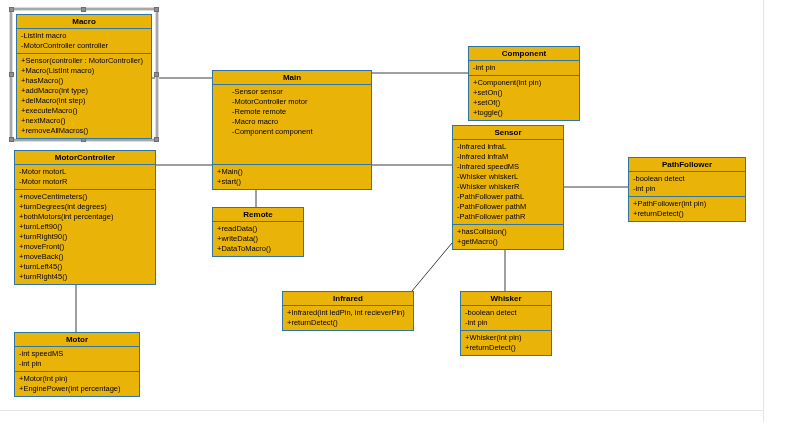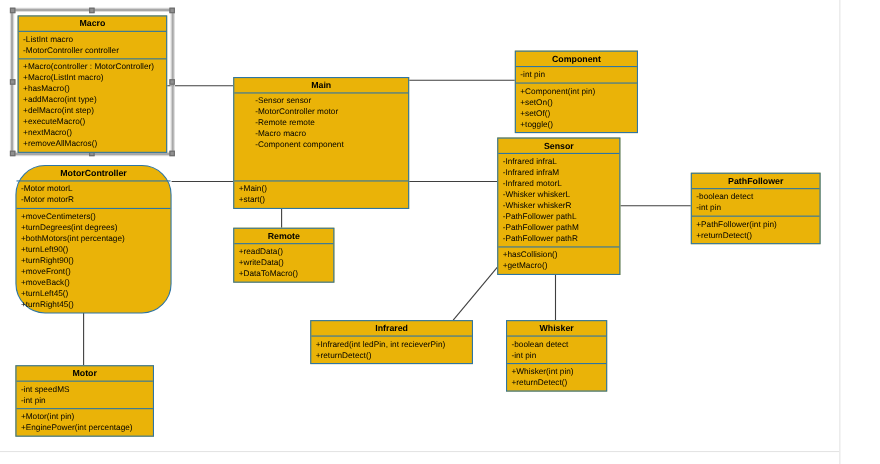--- a/index.html
+++ b/index.html
@@ -22,29 +22,29 @@
     padding:1px 2px;border-bottom:1px solid #2e75a3;white-space:nowrap;overflow:hidden;
   }
   .uml-sec{padding:2px 2px;}
   .uml-sec.attrs{border-bottom:1px solid #2e75a3;}
   .uml-row{
     font-size:7.5px;line-height:10px;white-space:nowrap;overflow:hidden;
     padding-left:2px;text-align:left;
   }
   
   #cls-macro{left:16px;top:14px;width:136px;}
-  #cls-motorcontroller{left:14px;top:150px;width:142px;border-radius:27px;}
+  #cls-motorcontroller{left:14px;top:150px;width:142px;}
   #cls-motor{left:14px;top:332px;width:126px;}
   #cls-main{left:212px;top:70px;width:160px;height:120px;}
   #cls-main .uml-sec.attrs{flex:1;padding-left:17px;}
   #cls-remote{left:212px;top:207px;width:92px;}
   #cls-component{left:468px;top:46px;width:112px;}
   #cls-sensor{left:452px;top:125px;width:112px;}
   #cls-pathfollower{left:628px;top:157px;width:118px;}
-  #cls-infrared{left:282px;top:291px;width:148px;}
+  #cls-infrared{left:282px;top:291px;width:132px;}
   #cls-whisker{left:460px;top:291px;width:92px;}
 
   
   .selection-frame{
     position:absolute;left:10px;top:8px;width:148px;height:133px;
     border:2px solid #a8a8a8;box-shadow:0 0 0 1px #dcdcdc inset, 0 0 0 1px #dcdcdc;
     z-index:1;pointer-events:none;box-sizing:border-box;
   }
   .handle{position:absolute;width:5px;height:5px;background:#8f8f8f;border:1px solid #6d6d6d;box-sizing:border-box;pointer-events:auto;}
   .h-tl{left:-3px;top:-3px;} .h-tm{left:50%;margin-left:-3px;top:-3px;} .h-tr{right:-3px;top:-3px;}
@@ -82,21 +82,21 @@
     <div class="handle h-br"></div>
   </div>
 
   <div class="uml-class" id="cls-macro">
       <div class="uml-title">Macro</div>
       <div class="uml-sec attrs">
         <div class="uml-row">-ListInt macro</div>
         <div class="uml-row">-MotorController controller</div>
       </div>
       <div class="uml-sec methods">
-        <div class="uml-row">+Macro(controller : MotorController)</div>
+        <div class="uml-row">+Sensor(controller : MotorController)</div>
         <div class="uml-row">+Macro(ListInt macro)</div>
         <div class="uml-row">+hasMacro()</div>
         <div class="uml-row">+addMacro(int type)</div>
         <div class="uml-row">+delMacro(int step)</div>
         <div class="uml-row">+executeMacro()</div>
         <div class="uml-row">+nextMacro()</div>
         <div class="uml-row">+removeAllMacros()</div>
       </div>
     </div>
   <div class="uml-class" id="cls-motorcontroller">
@@ -160,21 +160,21 @@
         <div class="uml-row">+setOn()</div>
         <div class="uml-row">+setOf()</div>
         <div class="uml-row">+toggle()</div>
       </div>
     </div>
   <div class="uml-class" id="cls-sensor">
       <div class="uml-title">Sensor</div>
       <div class="uml-sec attrs">
         <div class="uml-row">-Infrared infraL</div>
         <div class="uml-row">-Infrared infraM</div>
-        <div class="uml-row">-Infrared motorL</div>
+        <div class="uml-row">-Infrared speedMS</div>
         <div class="uml-row">-Whisker whiskerL</div>
         <div class="uml-row">-Whisker whiskerR</div>
         <div class="uml-row">-PathFollower pathL</div>
         <div class="uml-row">-PathFollower pathM</div>
         <div class="uml-row">-PathFollower pathR</div>
       </div>
       <div class="uml-sec methods">
         <div class="uml-row">+hasCollision()</div>
         <div class="uml-row">+getMacro()</div>
       </div>

